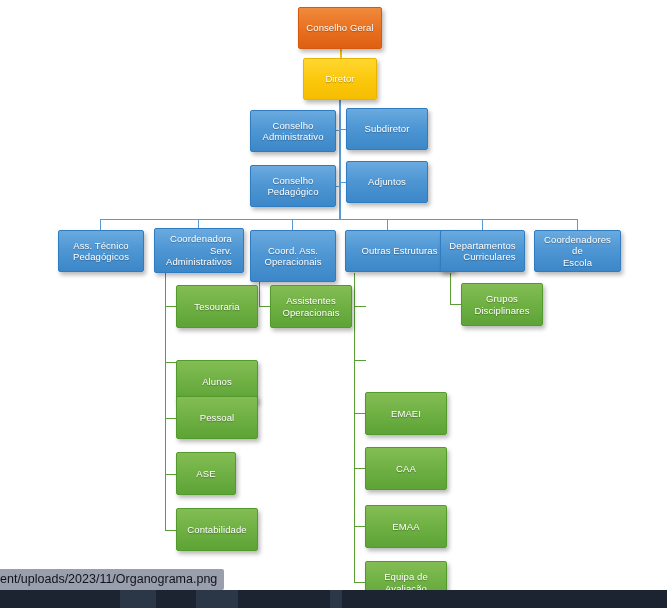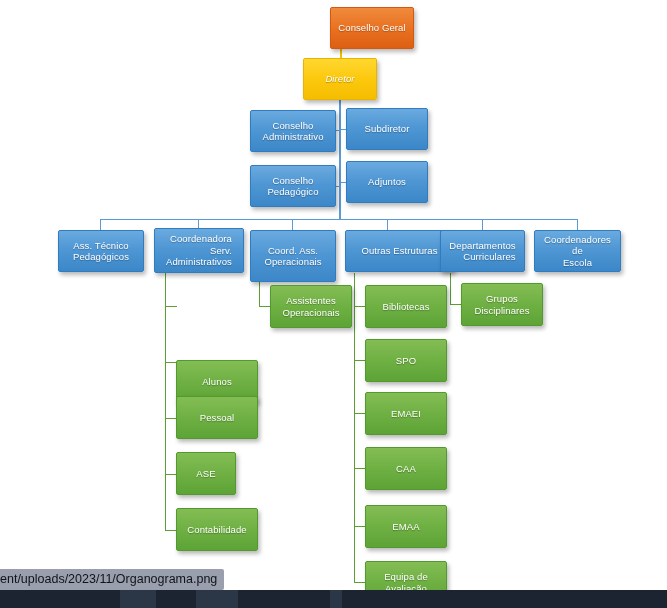--- a/index.html
+++ b/index.html
@@ -40,26 +40,24 @@
     z-index: 5;
     white-space: pre-line;
   }
   .node.blue {
     background: linear-gradient(180deg, #6aaadf 0%, #4f97d4 45%, #3c87c8 100%);
     border: 1px solid #2f7cc0;
   }
   .node.orange {
     background: linear-gradient(180deg, #f08a3c 0%, #e8701f 55%, #de5f12 100%);
     border: 1px solid #d4580e;
-    margin-left: 32px;
   }
   .node.yellow {
     background: linear-gradient(180deg, #ffd730 0%, #fcc80d 50%, #f5bd00 100%);
     border: 1px solid #e8b400;
-    font-style: italic;
   }
   .node.green {
     background: linear-gradient(180deg, #83bd54 0%, #6fb043 50%, #5da336 100%);
     border: 1px solid #539a2e;
   }
   .conn {
     position: absolute;
     z-index: 1;
   }
   .conn.blue-line { background: #5b9bd5; }
@@ -146,28 +144,27 @@
     <div class="node blue" style="left: 154px; top: 228px; width: 90px; height: 45px; text-align: right;">Coordenadora
 Serv.
 Administrativos</div>
     <div class="node blue" style="left: 250px; top: 230px; width: 86px; height: 52px;">Coord. Ass.
 Operacionais</div>
     <div class="node blue" style="left: 345px; top: 230px; width: 109px; height: 42px;">Outras Estruturas</div>
     <div class="node blue" style="left: 440px; top: 230px; width: 85px; height: 42px; text-align: right;">Departamentos
 Curriculares</div>
     <div class="node blue" style="left: 534px; top: 230px; width: 87px; height: 42px;">Coordenadores de
 Escola</div>
+    <div class="node green" style="left: 176px; top: 285px; width: 82px; height: 43px;">Tesouraria</div>
     <div class="node green" style="left: 176px; top: 360px; width: 82px; height: 43px;">Alunos</div>
     <div class="node green" style="left: 176px; top: 396px; width: 82px; height: 43px;">Pessoal</div>
     <div class="node green" style="left: 176px; top: 452px; width: 60px; height: 43px;">ASE</div>
     <div class="node green" style="left: 176px; top: 508px; width: 82px; height: 43px;">Contabilidade</div>
     <div class="node green" style="left: 270px; top: 285px; width: 82px; height: 43px;">Assistentes
 Operacionais</div>
-    <div class="node green" style="left: 365px; top: 285px; width: 82px; height: 43px;">Bibliotecas</div>
-    <div class="node green" style="left: 365px; top: 339px; width: 82px; height: 43px;">SPO</div>
     <div class="node green" style="left: 365px; top: 392px; width: 82px; height: 43px;">EMAEI</div>
     <div class="node green" style="left: 365px; top: 447px; width: 82px; height: 43px;">CAA</div>
     <div class="node green" style="left: 365px; top: 505px; width: 82px; height: 43px;">EMAA</div>
     <div class="node green" style="left: 365px; top: 561px; width: 82px; height: 43px;">Equipa de
 Avaliação</div>
     <div class="node green" style="left: 461px; top: 283px; width: 82px; height: 43px;">Grupos
 Disciplinares</div>
   </div>
 
 <div id="statusbar">ent/uploads/2023/11/Organograma.png</div>

